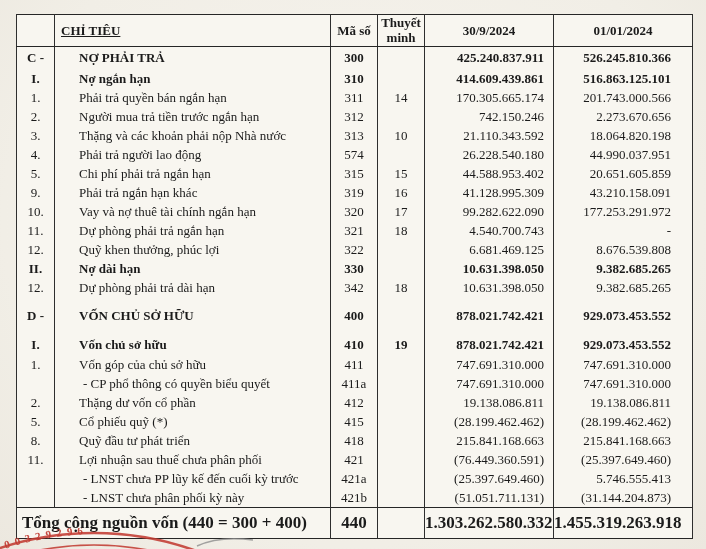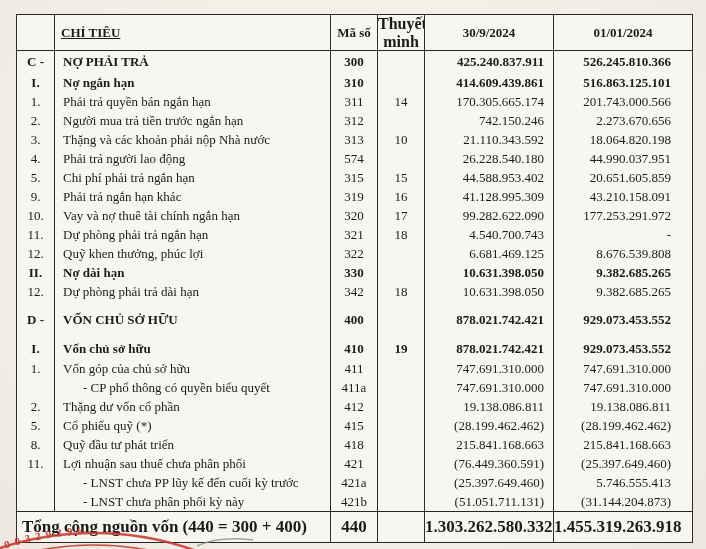--- a/index.html
+++ b/index.html
@@ -36,31 +36,31 @@
 
   
   .bs thead th {
     border-bottom: 1.4px solid #262626;
     height: 31px;
     font-weight: bold;
     text-align: center;
     vertical-align: middle;
   }
   .bs thead th.h-label { text-align: left; padding-left: 6px; text-decoration: underline; }
-  .bs thead th.h-note  { font-size: 16px; line-height: 1.1; white-space: normal; }
+  .bs thead th.h-note  { font-size: 13px; line-height: 1.1; white-space: normal; }
 
   
   .bs tbody tr { height: 19px; }
   .bs tbody tr.sec  { height: 23px; }
   .bs tbody tr.gap  { height: 29px; }
   .bs tbody tr.gap td { vertical-align: bottom; padding-bottom: 3px; }
   .bs tbody tr.b td { font-weight: bold; }
 
   .bs td.num   { text-align: center; }
-  .bs td.label { text-align: left; padding-left: 8px; }
+  .bs td.label { text-align: left; padding-left: 24px; }
   .bs td.label.ind { padding-left: 28px; }
   .bs td.code  { text-align: center; }
   .bs td.note  { text-align: center; }
   .bs td.v1    { text-align: right; padding-right: 9px; }
   .bs td.v2    { text-align: right; padding-right: 21px; }
 
   
   .bs tfoot td {
     border-top: 1.4px solid #262626;
     height: 30px;

